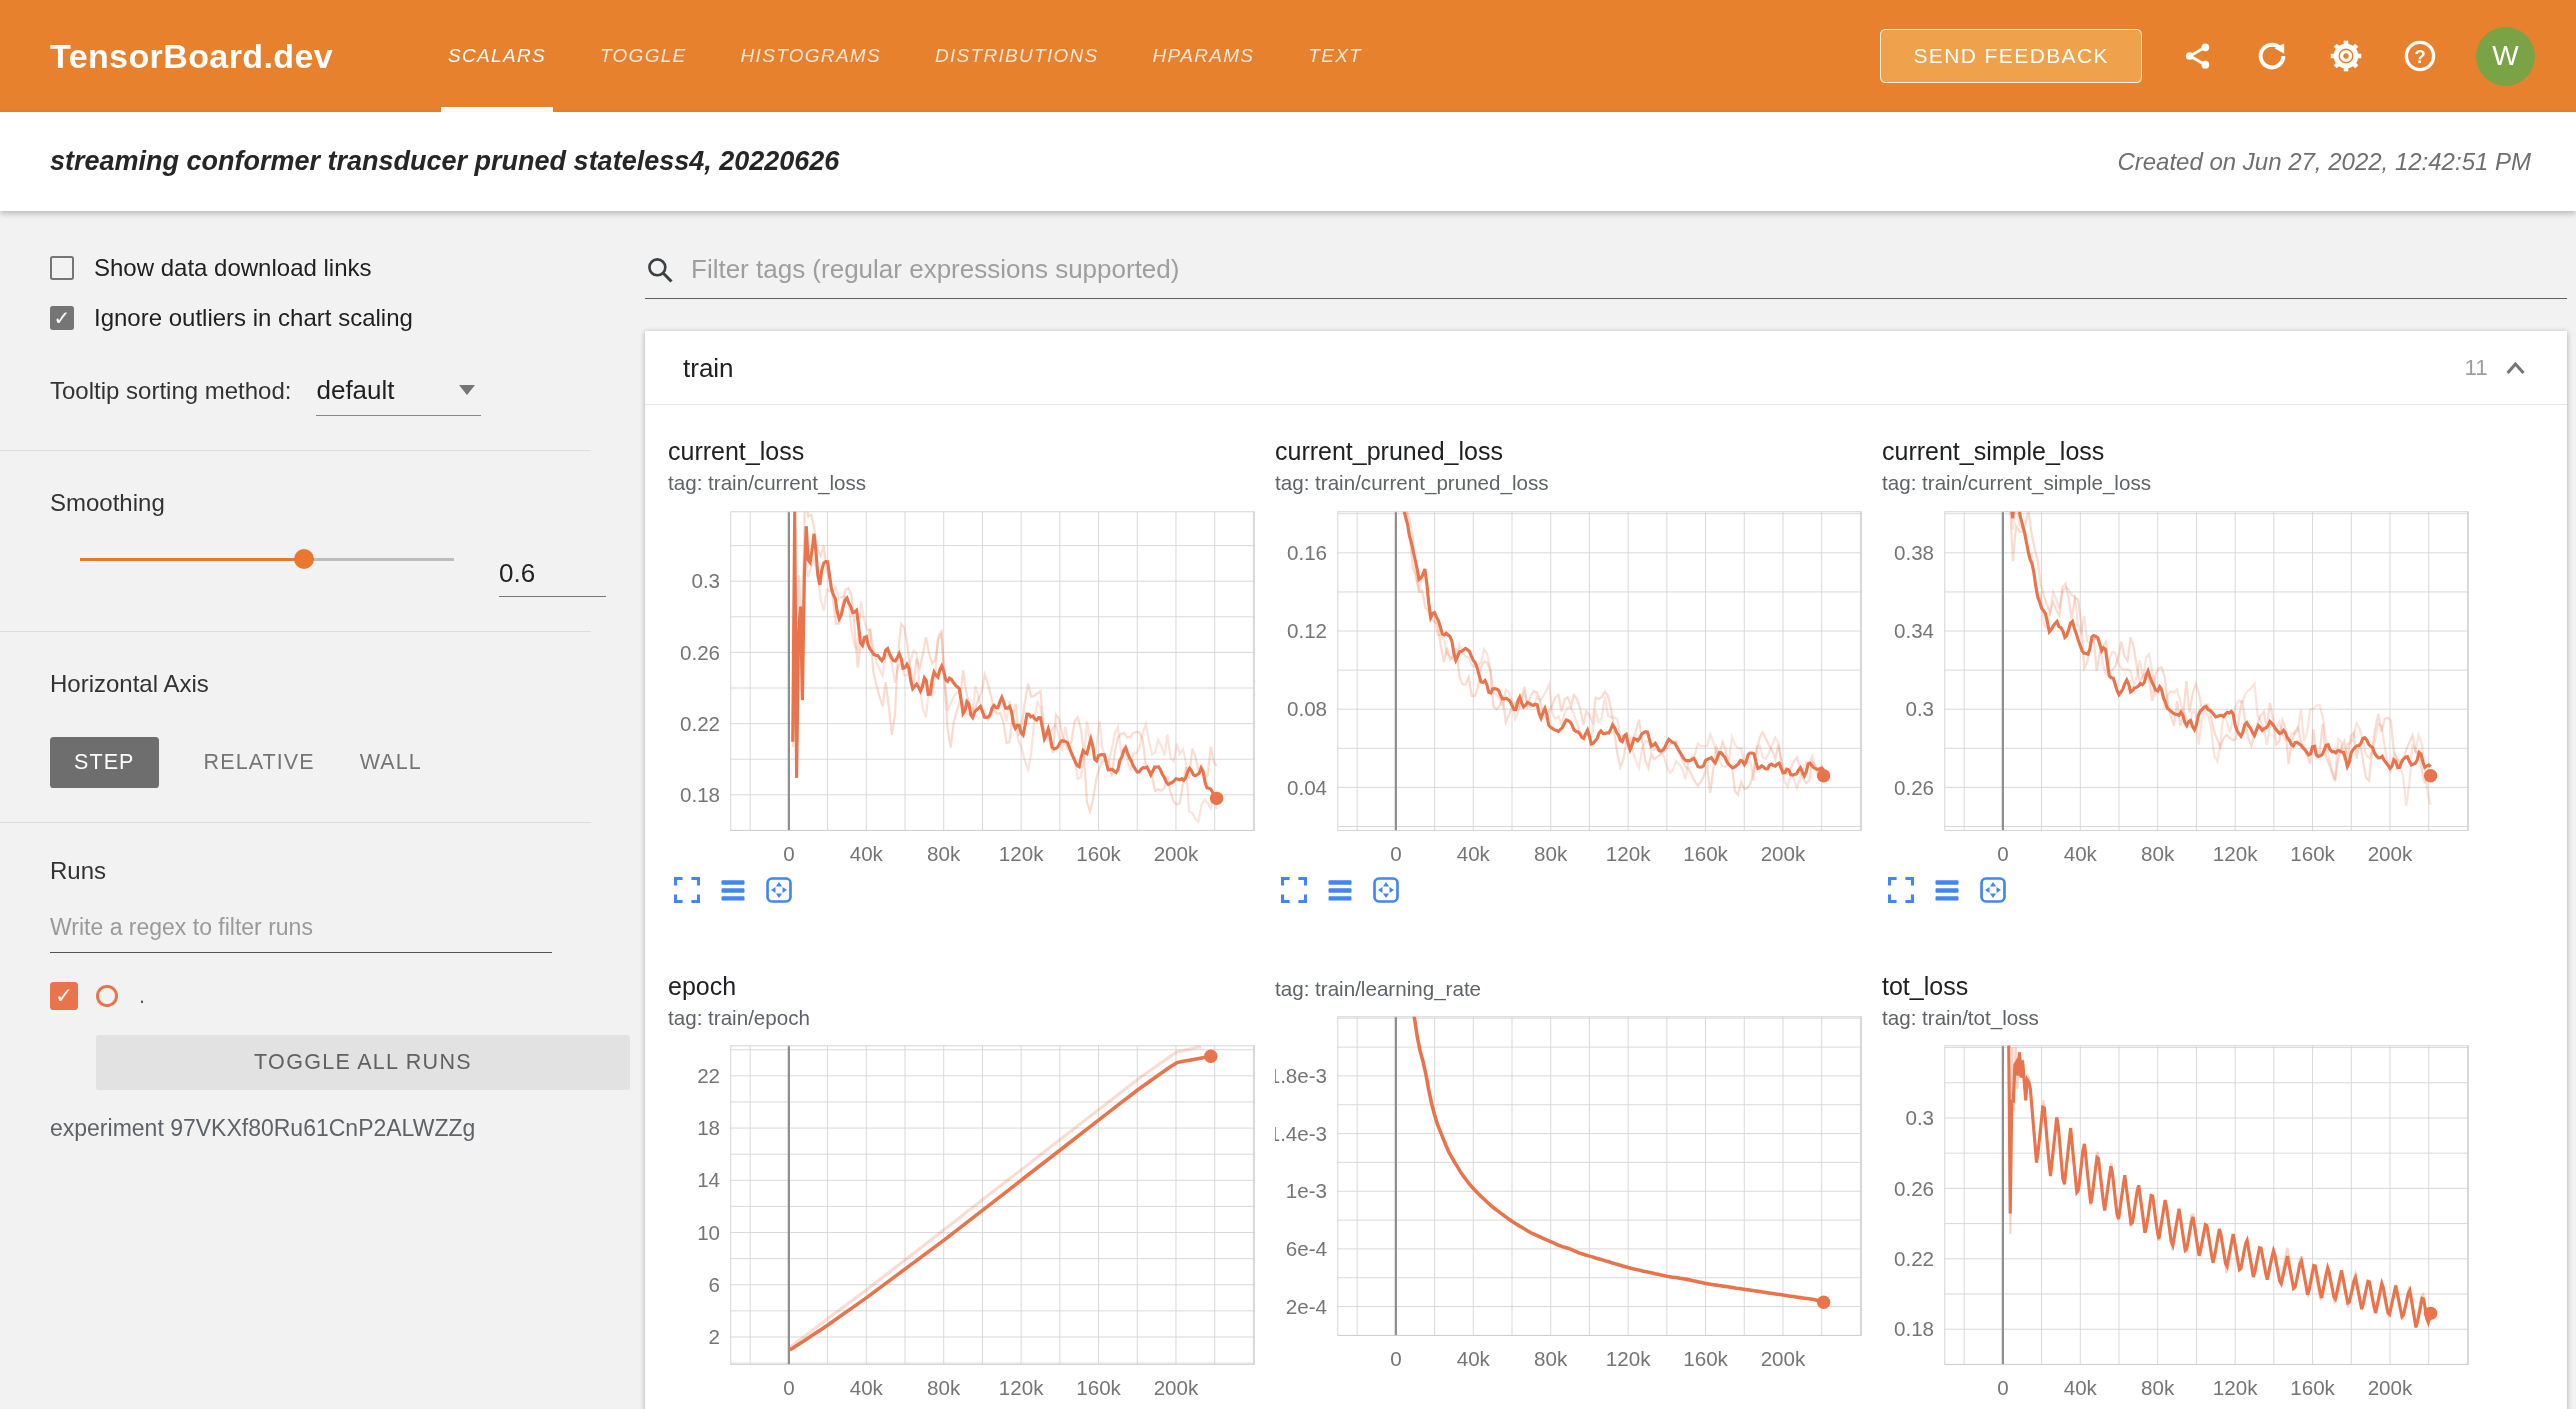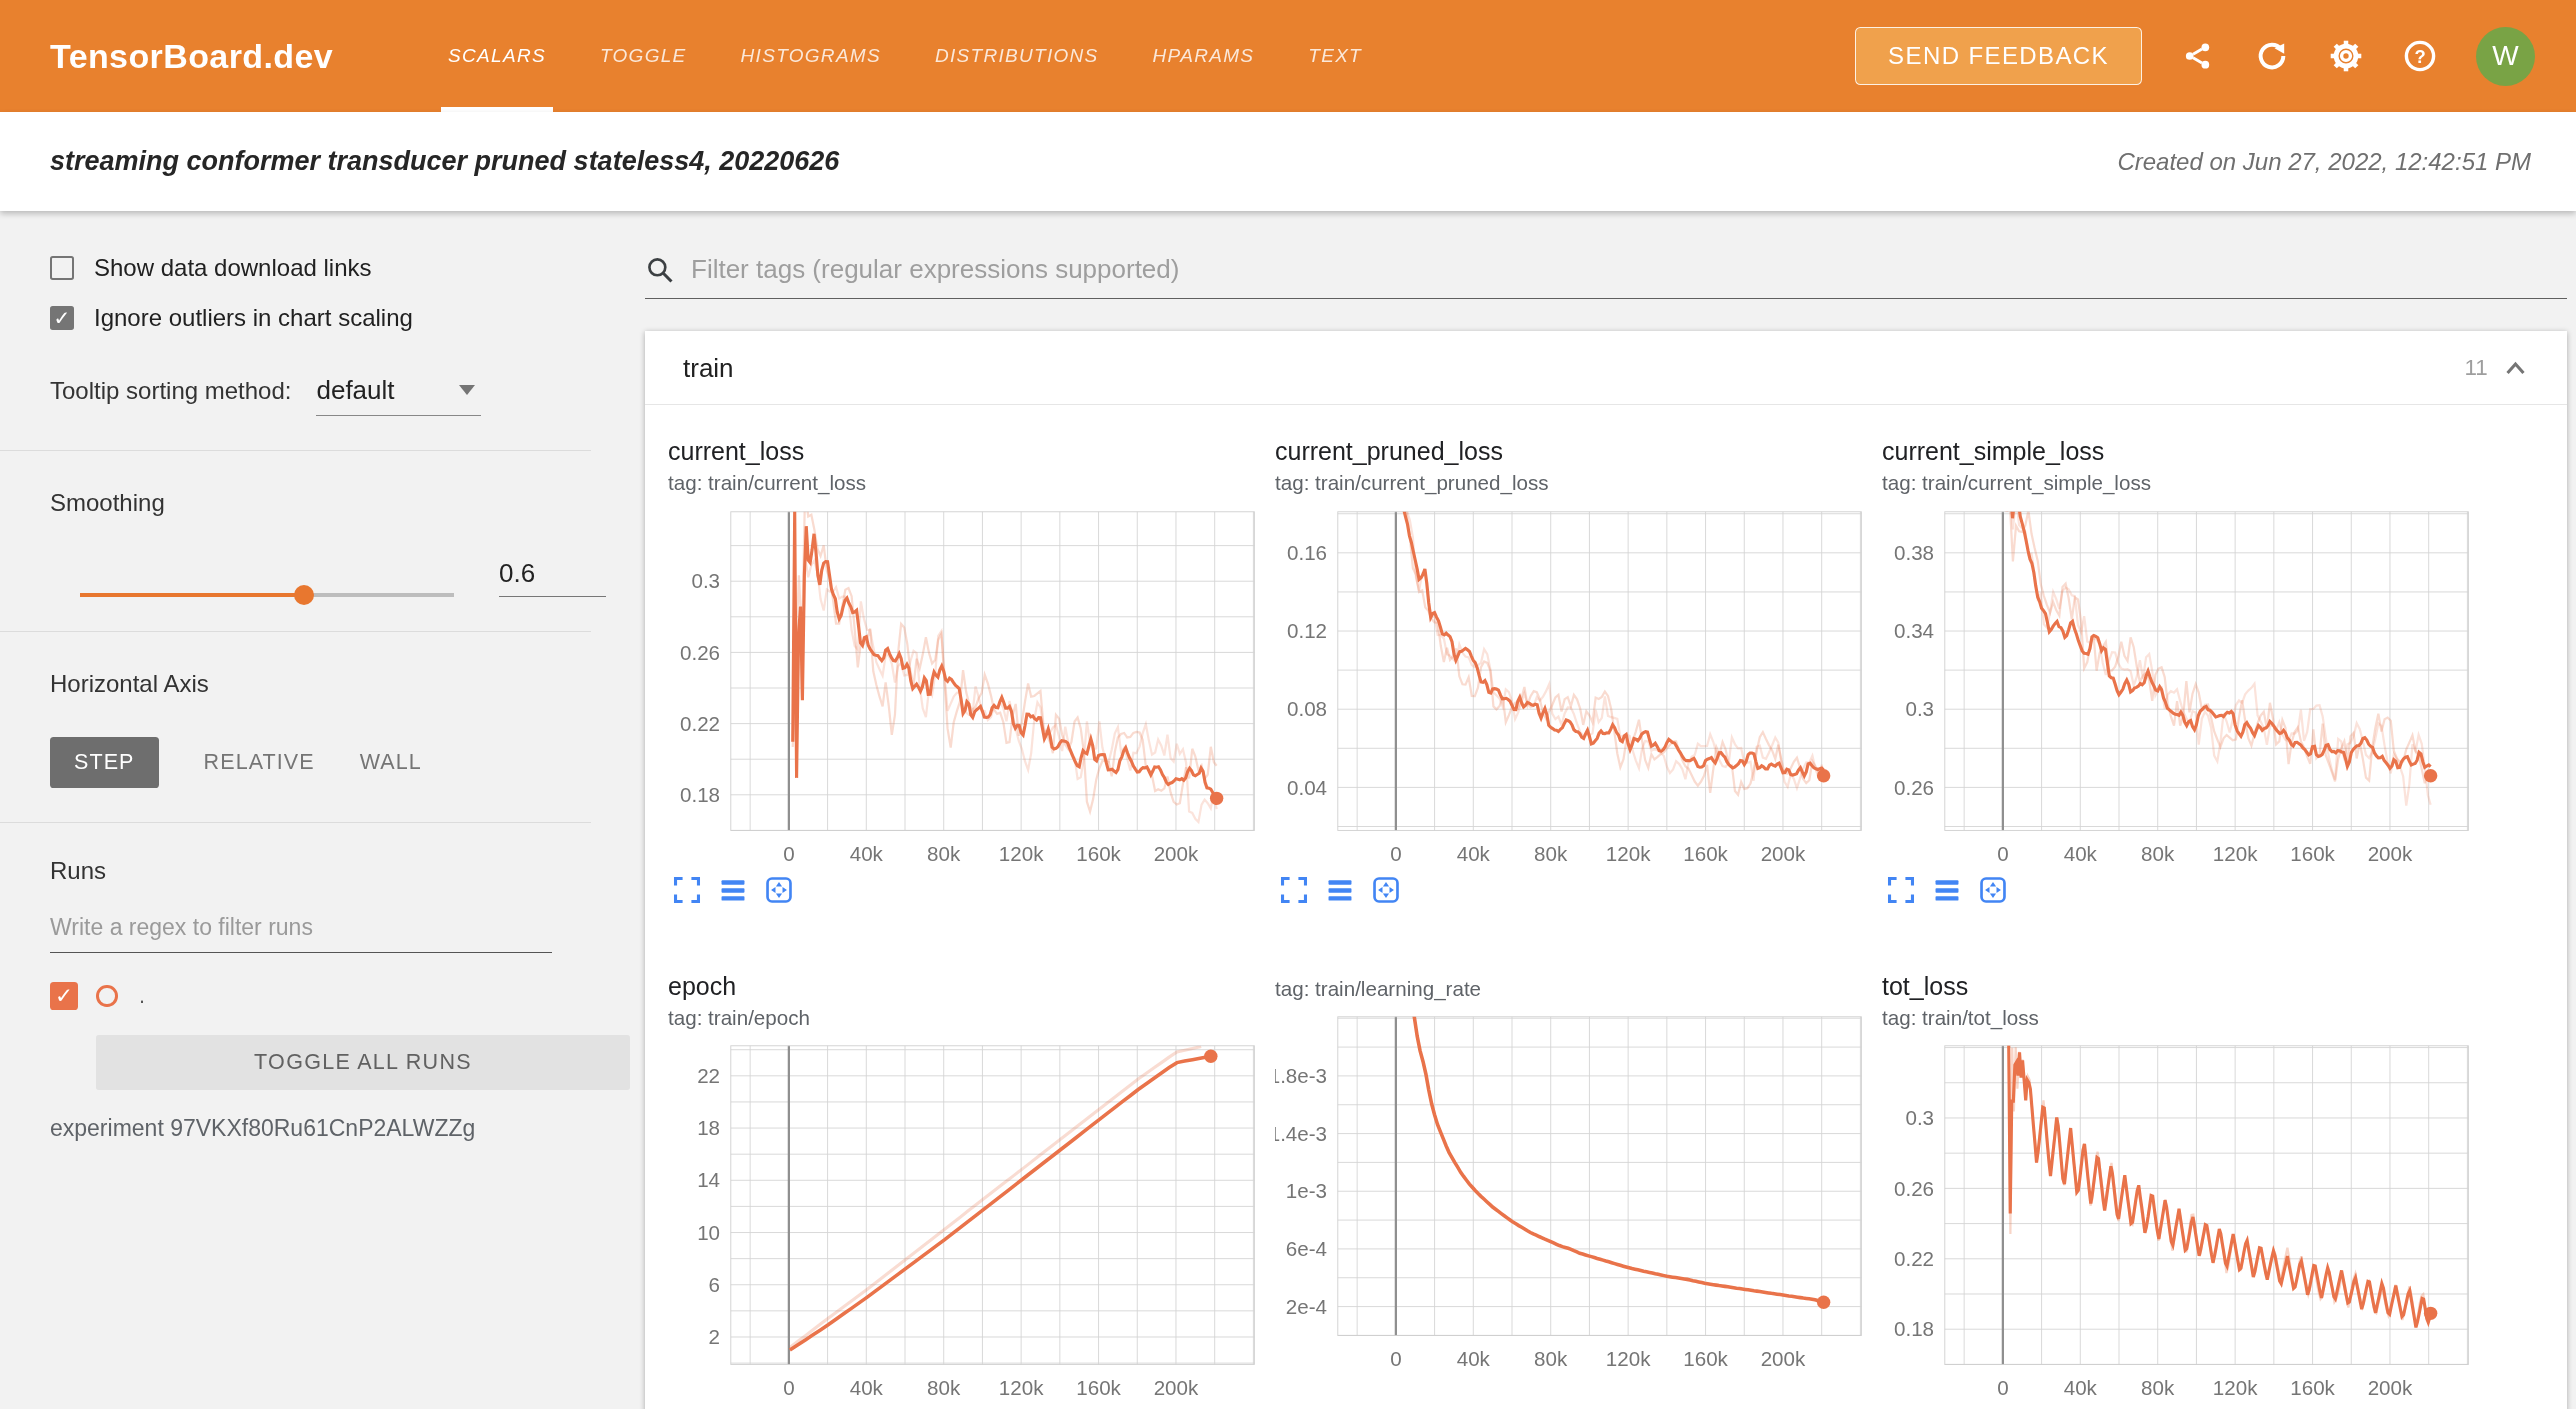--- a/index.html
+++ b/index.html
@@ -7,21 +7,21 @@
               font-family:"Liberation Sans", sans-serif; }
   
   .appbar { display:flex; align-items:stretch; height:112px; background:#e8812e; padding:0 41px 0 50px; }
   .brand { display:flex; align-items:center; font-size:34px; font-weight:bold; color:#fff; letter-spacing:0.4px; margin-right:115px; }
   .tabs { display:flex; gap:54px; }
   .tab { position:relative; display:flex; align-items:center; color:rgba(255,255,255,.82); font-size:19px; letter-spacing:1.3px; cursor:pointer;font-style:italic; }
   .tab.active { color:#fff; }
   .tab.active::after { content:""; position:absolute; left:-7.2px; right:-7.2px; bottom:0; height:5.4px; background:#fff; }
   .appbar-right { margin-left:auto; display:flex; align-items:center; gap:38px; }
   .send-feedback { background:#f0a14c; border:1.8px solid rgba(255,255,255,.85); border-radius:5.4px; color:#fff;
-                   font-family:inherit; font-size:24px; letter-spacing:1.4px; padding:14.3px 32px; cursor:pointer; }
+                   font-family:inherit; font-size:21px; letter-spacing:1.4px; padding:14.3px 32px; cursor:pointer; }
   .hicon { width:36px; height:36px; display:flex; align-items:center; justify-content:center; cursor:pointer; }
   .avatar { width:59px; height:59px; border-radius:50%; background:#79a345; color:#fff; font-size:28px;
             display:flex; align-items:center; justify-content:center; cursor:pointer; }
   
   .expbar { position:relative; z-index:5; height:99px; background:#fff; display:flex; align-items:center;
             justify-content:space-between; padding:0 45px 0 50px; box-shadow:0 2.7px 6.3px rgba(0,0,0,.25); }
   .exp-title { font-size:27px; font-weight:bold; color:#262626;font-style:italic; }
   .exp-created { font-size:24px; font-style:italic; color:#6f6f6f; }
   
   .content { display:flex; height:1199px; overflow:hidden; }
@@ -30,21 +30,21 @@
   .side-sec.last { border-bottom:none; }
   .cb-row { display:flex; align-items:center; gap:20px; margin-bottom:21.5px; font-size:24px; color:#212121; cursor:pointer; }
   .cb { width:24px; height:24px; border:2.7px solid #757575; border-radius:2.7px; flex:none;
         display:flex; align-items:center; justify-content:center; color:#fff; font-size:20px; }
   .cb.checked { background:#757575; }
   .tooltip-row { margin-top:43px; display:flex; align-items:baseline; gap:25px; font-size:24px; color:#333; }
   .dropdown { position:relative; font-size:26px; color:#222; padding:0 86px 9px 0; border-bottom:1.8px solid #888; cursor:pointer; }
   .caret { position:absolute; right:5.4px; top:10.7px; width:0; height:0; border-left:8px solid transparent;
            border-right:8px solid transparent; border-top:10px solid #757575; }
   .sec-label { font-size:24px; color:#333; padding-top:38px; }
-  .slider-row { display:flex; align-items:flex-end; margin-top:41px;gap:45px; }
+  .slider-row { display:flex; align-items:flex-start; margin-top:41px;gap:45px; }
   .slider-track { position:relative; width:374px; height:3.6px; background:#bdbdbd; margin-left:30px; flex:none; }
   .slider-fill { height:100%; background:#e8772f; }
   .slider-knob { position:absolute; top:50%; transform:translate(-50%,-50%); width:20px; height:20px; border-radius:50%; background:#e8772f; cursor:pointer; }
   .smooth-value { margin-left:auto; margin-right:3.6px; width:107px; border:none; border-bottom:1.8px solid #777;
                   background:transparent; font-family:inherit; font-size:26px; color:#222; padding-bottom:7.2px; }
   .axis-btns { display:flex; align-items:center; gap:45px; margin-top:39px; }
   .axis-btn { font-family:inherit; font-size:21.5px; letter-spacing:1.1px; border:none; background:transparent; color:#757575; cursor:pointer; }
   .axis-btn.active { background:#6e6e6e; color:#fff; padding:13.4px 24px; border-radius:3.6px; }
   .runs-input { margin-top:29px; width:502px; border:none; border-bottom:1.8px solid #555; background:transparent;
                 font-family:inherit; font-size:23px; color:#222; padding-bottom:10.7px; }

